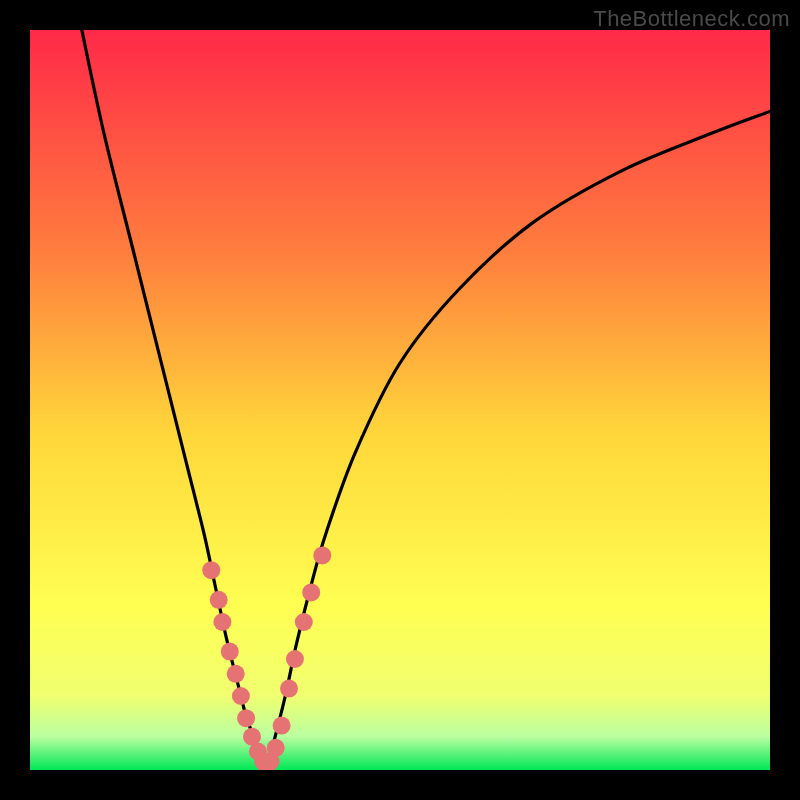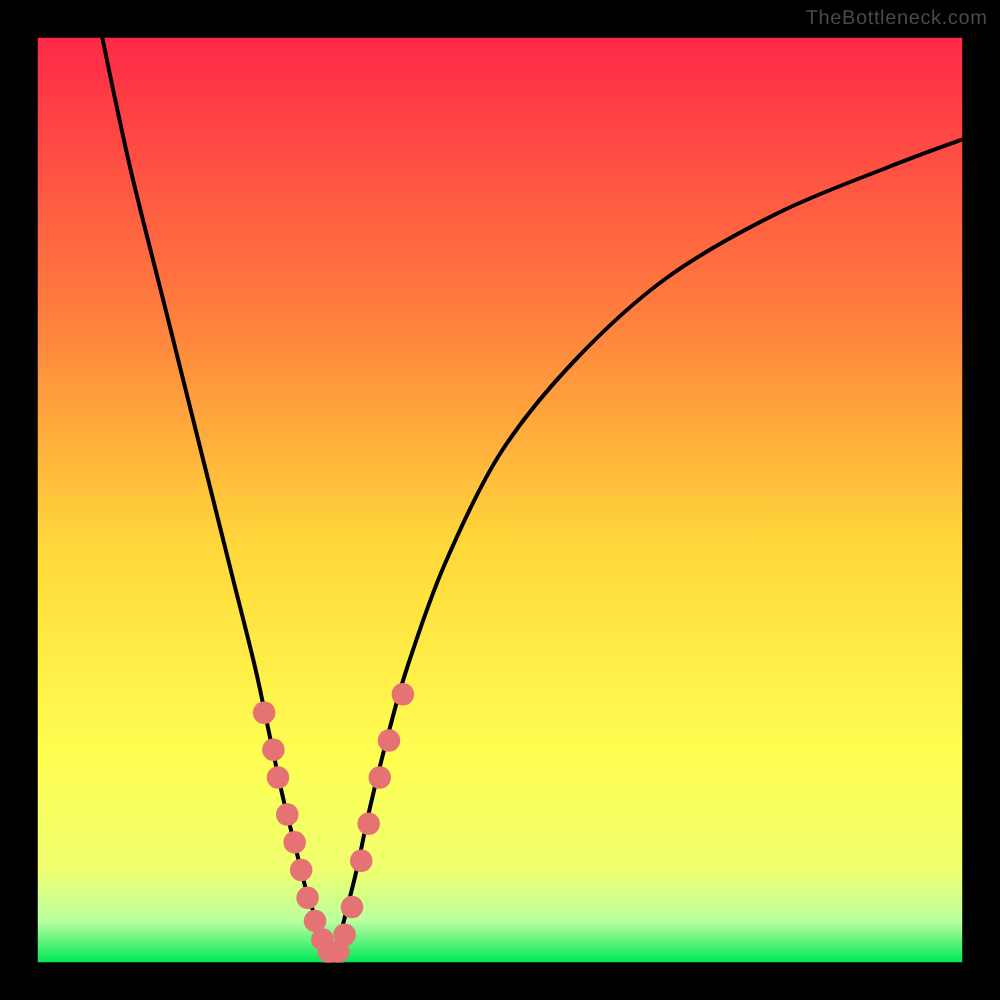--- a/index.html
+++ b/index.html
@@ -27,21 +27,21 @@
   .gradient-bg {
     position: absolute;
     left: 0; top: 0;
     width: 100%; height: 100%;
   }
   .watermark {
     position: absolute;
     top: 6px;
     right: 10px;
     color: #4a4a4a;
-    font-size: 16px;
+    font-size: 22px;
     font-weight: 500;
     letter-spacing: 0.5px;
   }
   svg.curves {
     position: absolute;
     left: 0; top: 0;
     width: 100%; height: 100%;
   }
 </style>
 </head>

